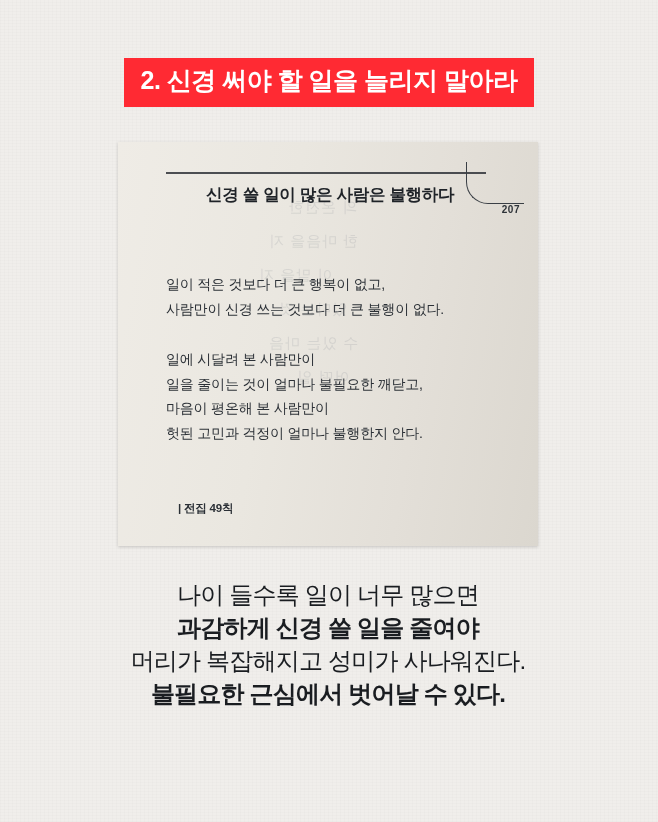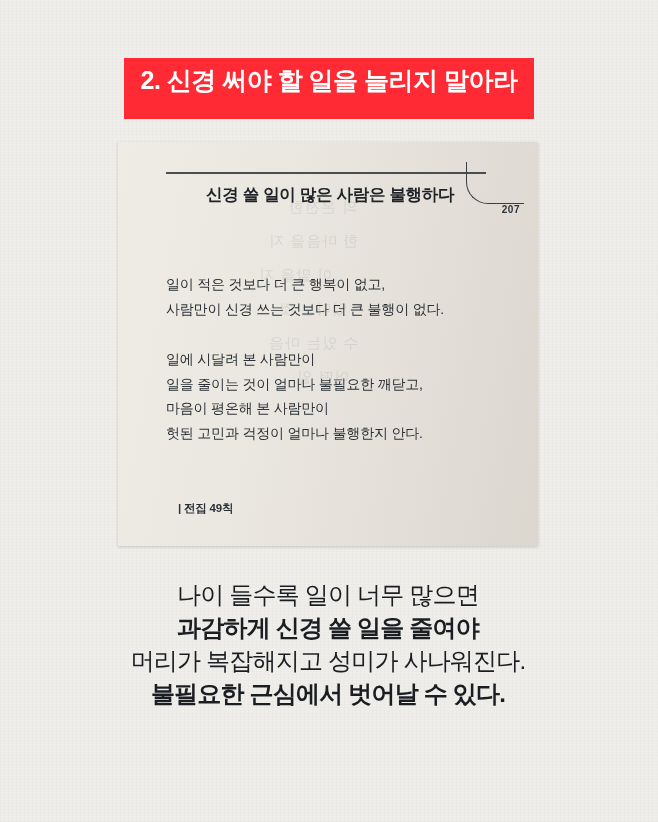--- a/index.html
+++ b/index.html
@@ -37,21 +37,21 @@
     width: 658px;
     text-align: center;
   }
   .headline {
     display: inline-block;
     background: #ff2a33;
     color: #ffffff;
     font-size: 25px;
     font-weight: bold;
     letter-spacing: -0.5px;
-    padding: 7px 16px 23px 16px;
+    padding: 7px 16px 11px 16px;
     line-height: 1.25;
     white-space: nowrap;
   }
 
   
   .photo {
     position: absolute;
     left: 118px;
     top: 142px;
     width: 420px;

